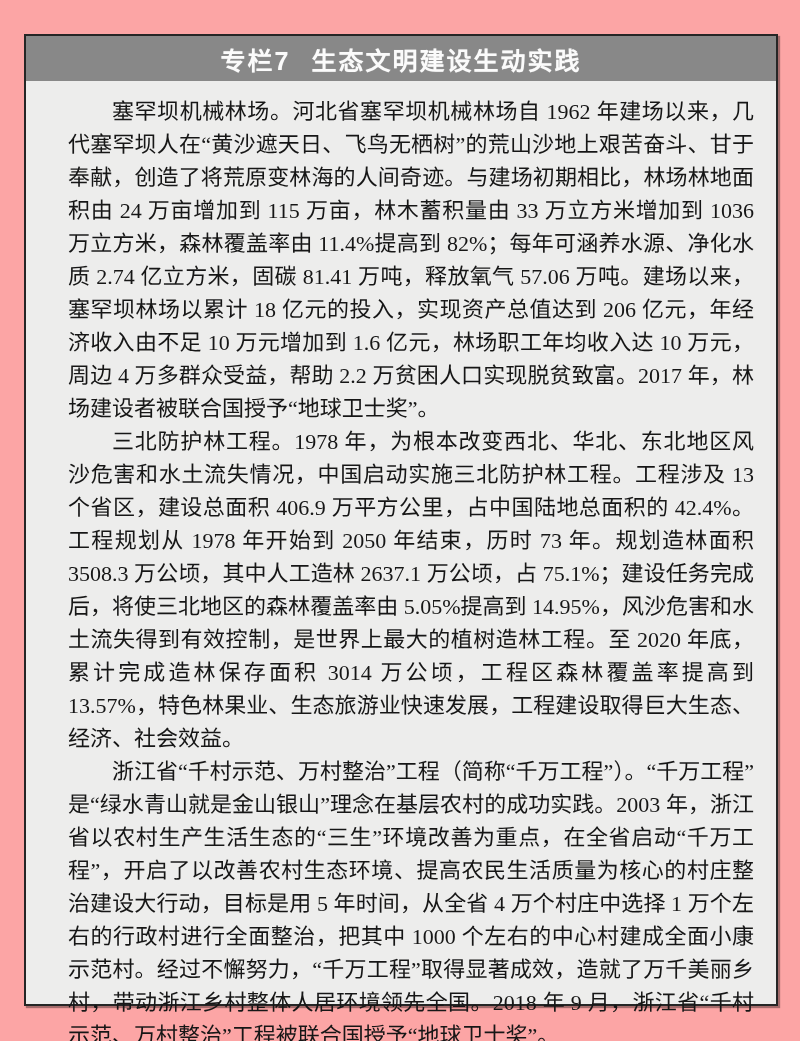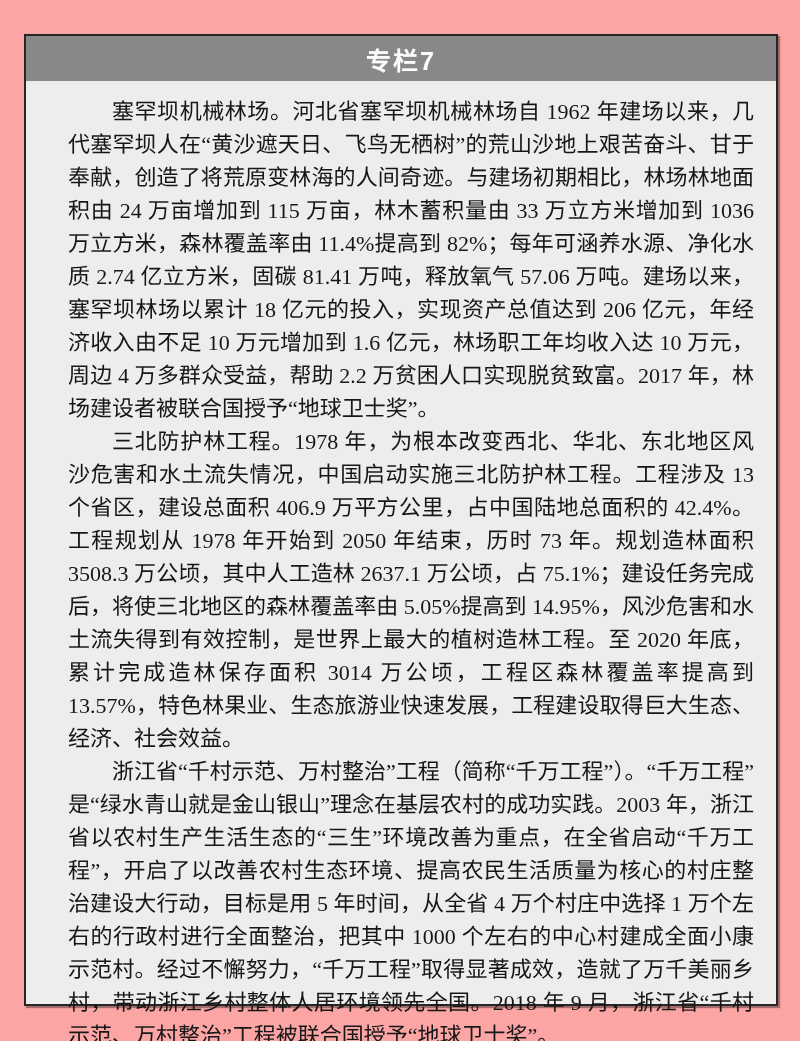--- a/index.html
+++ b/index.html
@@ -53,20 +53,21 @@
     text-indent: 2em;
   }
 </style>
 </head>
 <body>
 
 <div class="page">
   <div class="panel">
     <div class="panel-header">
       <span>专栏7</span>
+      <span>生态文明建设生动实践</span>
     </div>
     <div class="panel-body">
       <p>塞罕坝机械林场。河北省塞罕坝机械林场自 1962 年建场以来，几代塞罕坝人在“黄沙遮天日、飞鸟无栖树”的荒山沙地上艰苦奋斗、甘于奉献，创造了将荒原变林海的人间奇迹。与建场初期相比，林场林地面积由 24 万亩增加到 115 万亩，林木蓄积量由 33 万立方米增加到 1036 万立方米，森林覆盖率由 11.4%提高到 82%；每年可涵养水源、净化水质 2.74 亿立方米，固碳 81.41 万吨，释放氧气 57.06 万吨。建场以来，塞罕坝林场以累计 18 亿元的投入，实现资产总值达到 206 亿元，年经济收入由不足 10 万元增加到 1.6 亿元，林场职工年均收入达 10 万元，周边 4 万多群众受益，帮助 2.2 万贫困人口实现脱贫致富。2017 年，林场建设者被联合国授予“地球卫士奖”。</p>
       <p>三北防护林工程。1978 年，为根本改变西北、华北、东北地区风沙危害和水土流失情况，中国启动实施三北防护林工程。工程涉及 13 个省区，建设总面积 406.9 万平方公里，占中国陆地总面积的 42.4%。工程规划从 1978 年开始到 2050 年结束，历时 73 年。规划造林面积 3508.3 万公顷，其中人工造林 2637.1 万公顷，占 75.1%；建设任务完成后，将使三北地区的森林覆盖率由 5.05%提高到 14.95%，风沙危害和水土流失得到有效控制，是世界上最大的植树造林工程。至 2020 年底，累计完成造林保存面积 3014 万公顷，工程区森林覆盖率提高到 13.57%，特色林果业、生态旅游业快速发展，工程建设取得巨大生态、经济、社会效益。</p>
       <p>浙江省“千村示范、万村整治”工程（简称“千万工程”）。“千万工程”是“绿水青山就是金山银山”理念在基层农村的成功实践。2003 年，浙江省以农村生产生活生态的“三生”环境改善为重点，在全省启动“千万工程”，开启了以改善农村生态环境、提高农民生活质量为核心的村庄整治建设大行动，目标是用 5 年时间，从全省 4 万个村庄中选择 1 万个左右的行政村进行全面整治，把其中 1000 个左右的中心村建成全面小康示范村。经过不懈努力，“千万工程”取得显著成效，造就了万千美丽乡村，带动浙江乡村整体人居环境领先全国。2018 年 9 月，浙江省“千村示范、万村整治”工程被联合国授予“地球卫士奖”。</p>
     </div>
   </div>
 </div>
 
 </body></html>

